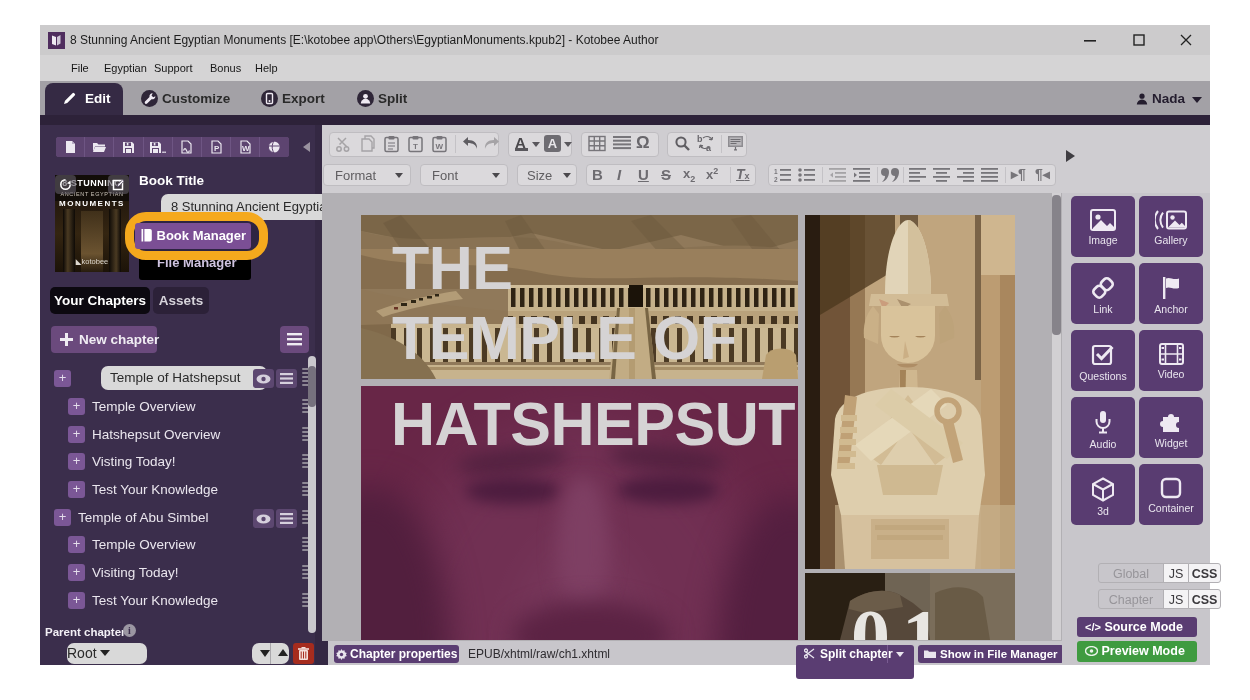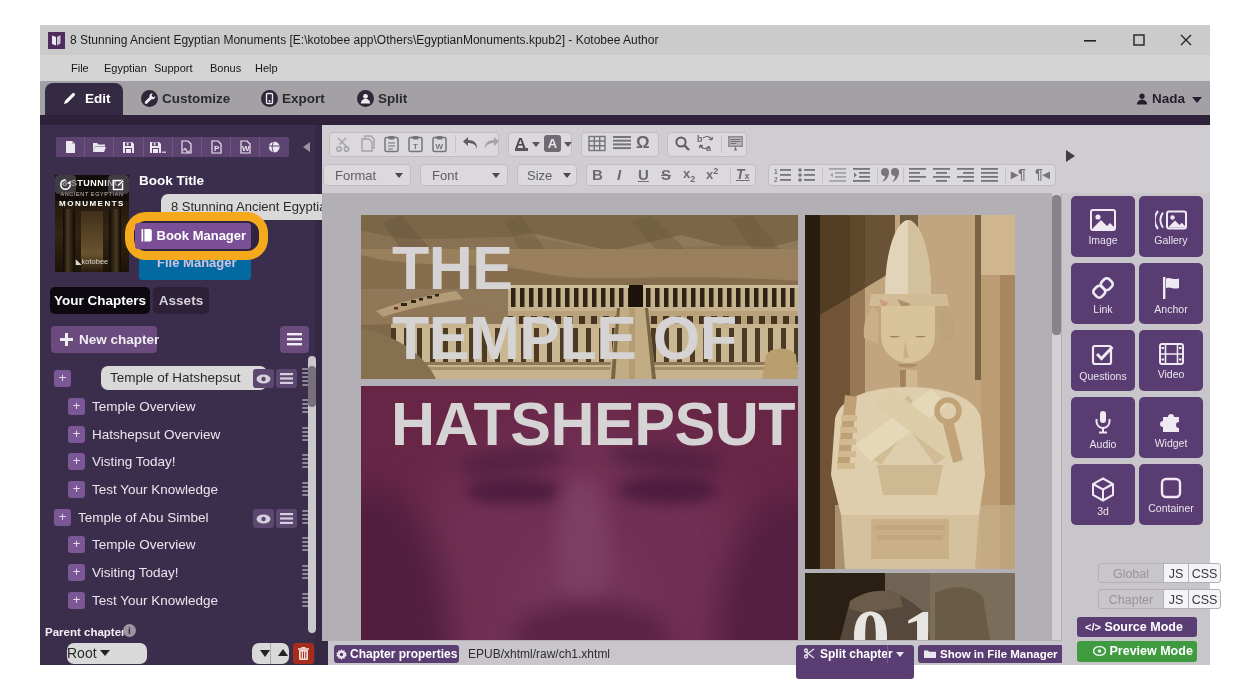--- a/index.html
+++ b/index.html
@@ -37,42 +37,42 @@
 .grip i{display:block;height:2px;background:#8d8794;margin-bottom:2px;border-radius:1px;}
 .fbtn{width:28.2px;height:20px;background:#5d4470;display:flex;align-items:center;justify-content:center;}
 #cover{left:15px;top:50px;width:74px;height:97px;background:linear-gradient(#191209 0%,#251a0e 30%,#342511 60%,#1c1308 100%);overflow:hidden;}
 #cover:before{content:"";position:absolute;left:8px;top:34px;width:12px;height:63px;background:linear-gradient(90deg,#0c0805,#4a3a22 40%,#0e0a06);}
 #cover:after{content:"";position:absolute;right:8px;top:34px;width:12px;height:63px;background:linear-gradient(90deg,#0e0a06,#4a3a22 60%,#0c0805);}
 #corr{position:absolute;left:26px;top:36px;width:22px;height:61px;background:linear-gradient(#40301a,#6b5330 70%,#271c0e);}
 .covtx{width:74px;text-align:center;color:#fff;font-family:"Liberation Sans",sans-serif;}
 .covbtn{position:absolute;top:0;width:21px;height:19px;background:rgba(95,90,100,.62);border-radius:4px;display:flex;align-items:center;justify-content:center;}
 #ring{left:85px;top:87px;width:143px;height:48px;border:9px solid #f5a91d;border-radius:21px;background:#2e2442;z-index:5;}
 #bookman{left:1px;top:2px;width:116px;height:26px;background:#7b4f95;border-radius:3px;color:#fff;font-weight:700;font-size:13px;text-align:center;line-height:26px;white-space:nowrap;}
-#fileman{left:99px;top:129px;width:112px;height:26px;background:#0369a1;border-radius:3px;color:#cfc3e0;font-weight:700;font-size:13px;text-align:center;line-height:26px;z-index:1;overflow:hidden;white-space:nowrap;}
+#fileman{left:99px;top:129px;width:112px;height:26px;background:#000000;border-radius:3px;color:#cfc3e0;font-weight:700;font-size:13px;text-align:center;line-height:26px;z-index:1;overflow:hidden;white-space:nowrap;}
 .caret{display:inline-block;border-left:5px solid transparent;border-right:5px solid transparent;border-top:6px solid #222;vertical-align:2px;}
 .caret2{position:absolute;top:7px;border-left:5px solid transparent;border-right:5px solid transparent;}
 .caret2.down{border-top:7px solid #222;}
 .caret2.up{border-bottom:7px solid #222;top:6px;}
 .plusb{position:absolute;width:17px;height:17px;background:#7b5796;border-radius:3px;color:#e4ddec;font-size:13px;text-align:center;line-height:16px;}
 .ctext{position:absolute;font-size:13.5px;color:#eae6ee;white-space:nowrap;}
 .eyeb,.burgb{position:absolute;width:21px;height:19px;background:#5c4770;border-radius:3px;display:flex;align-items:center;justify-content:center;}
 .biu{top:41px;color:#6e6c71;}
 #temple{position:absolute;left:39px;top:22px;width:437px;height:164px;overflow:hidden;}
 #purple{position:absolute;left:39px;top:193px;width:437px;height:254px;background:#682647;overflow:hidden;}
 #statue{position:absolute;left:483px;top:22px;width:210px;height:354px;overflow:hidden;}
 #block01{position:absolute;left:483px;top:380px;width:210px;height:67px;background:#32291e;overflow:hidden;}
 .bigtx{position:absolute;color:#d5d3d4;font-weight:700;font-size:61px;letter-spacing:-0.5px;line-height:1;}
 .pb{position:absolute;border-radius:50%;}
 .pbtn .picn{display:block;margin:13px auto 3px;}
 .pbtn span{display:block;}
 .jsrow{display:flex;}
 .jcell{height:20px;font-size:12.5px;line-height:20px;text-align:center;border:1px solid #b2b0b4;}
 .jcell.dim{color:#97959a;border-radius:3px 0 0 3px;margin-left:24px;}
 .jcell.lit{background:#f4f3f5;color:#3a383c;margin-left:-1px;}
-.jsrow .jcell:last-child{border-radius:0 3px 3px 0;}
+.jsrow .jcell:last-child{border-radius:0 3px 3px 0;font-weight:bold;}
 </style>
 </head>
 <body>
 <div id="win">
 
 <div class="abs" id="titlebar">
  <svg class="abs" style="left:8px;top:7px" width="17" height="17" viewBox="0 0 17 17">
         <rect width="17" height="17" fill="#4f2d5e"></rect>
         <path d="M4 3.5 L8 5 L8 13.5 L4 12 Z" fill="#efeaf2"></path>
         <path d="M12.5 3 L9 5 L9 13.5 L12.5 11.5 Z" fill="#cfc5d6"></path>
@@ -750,19 +750,19 @@
         <span class="jcell dim" style="width:66px">Global</span>
         <span class="jcell lit" style="width:26px">JS</span>
         <span class="jcell lit" style="width:33px">CSS</span>
       </div>
  <div class="abs jsrow" style="left:12px;top:396px">
         <span class="jcell dim" style="width:66px">Chapter</span>
         <span class="jcell lit" style="width:26px">JS</span>
         <span class="jcell lit" style="width:33px">CSS</span>
       </div>
  <div class="abs purplebtn" style="left:15px;top:424px;width:120px;height:20px;font-size:12.5px;line-height:20px;text-align:left;padding-left:8px"><span style="font-size:11px">&lt;/&gt;</span> Source Mode</div>
- <div class="abs" style="left:15px;top:448px;width:120px;height:21px;background:#3f9b40;border-radius:3px;color:#fff;font-weight:700;font-size:12.5px;line-height:21px;padding-left:16px"><svg width="13" height="10" viewBox="0 0 13 10" style="vertical-align:-1px">
+ <div class="abs" style="left:15px;top:448px;width:120px;height:21px;background:#3f9b40;border-radius:3px;color:#fff;font-weight:700;font-size:12.5px;line-height:21px;padding-left:8px"><svg width="13" height="10" viewBox="0 0 13 10" style="vertical-align:-1px">
           <ellipse cx="6.5" cy="5" rx="6" ry="4.4" fill="none" stroke="#e9f2e9" stroke-width="1.4"></ellipse>
           <circle cx="6.5" cy="5" r="1.8" fill="#e9f2e9"></circle>
         </svg> Preview Mode</div>
 </div>
 
 </div>
 
 </body></html>

